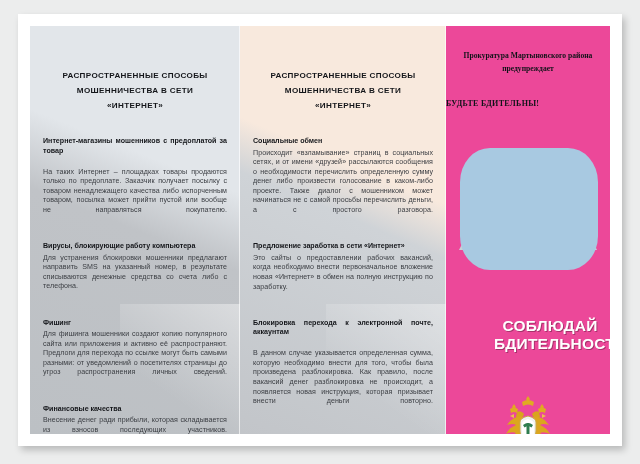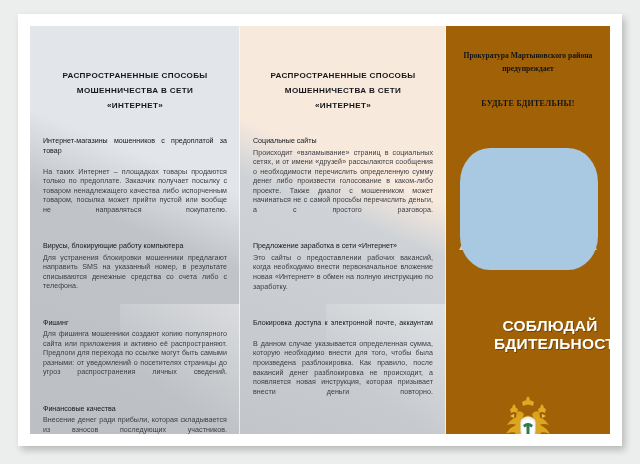--- a/index.html
+++ b/index.html
@@ -18,21 +18,21 @@
   }
   .inner{
     position:absolute;left:12px;top:12px;width:580px;height:408px;
     overflow:hidden;display:flex;
   }
 
   
   .col{position:relative;overflow:hidden;}
   .col-1{width:210px;height:408px;background:#c0c3c7;}
   .col-2{width:206px;height:408px;background:#c2c5c9;}
-  .col-3{width:164px;height:408px;background:#a16207;}
+  .col-3{width:164px;height:408px;background:#ec4899;}
 
   
   .col-1 .wash{
     position:absolute;inset:0;
     background:linear-gradient(202deg,#e2e6ea 0%,#e2e6ea 34%,#c0c3c7 50%,#bcc0c4 100%);
   }
   .col-1 .streak{
     position:absolute;right:-60px;bottom:-40px;width:180px;height:170px;
     background:linear-gradient(215deg,rgba(255,255,255,.55),rgba(255,255,255,0) 62%);
     transform:rotate(0deg);
@@ -54,21 +54,21 @@
   .pad{position:relative;padding:16px 13px;}
   h1.head{
     margin:0;padding:26px 6px 0 6px;
     font-size:8.1px;line-height:15px;font-weight:bold;
     letter-spacing:.35px;text-align:center;color:#14161a;
     text-transform:uppercase;
   }
   .body{margin-top:24px;}
   .sec{margin-bottom:9px;}
   .sec h2{
-    margin:0 0 2px 0;font-size:7.1px;line-height:9.5px;font-weight:normal;
+    margin:0 0 2px 0;font-size:7.1px;line-height:9.5px;font-weight:bold;
     color:#14161a;text-align:justify;
   }
   .sec h2.justify-spread{text-align:justify;}
   .sec h2.justify-spread::after{content:"";display:inline-block;width:100%;}
   .sec p{
     margin:0;font-size:7.1px;line-height:9.6px;color:#3a3d42;
     text-align:justify;letter-spacing:.05px;
   }
   .sec p::after{content:"";display:inline-block;width:100%;}
   .gap{height:8px;}
@@ -76,21 +76,21 @@
   
   .col-3 .p3{position:relative;height:100%;}
   .org{
     position:absolute;top:24px;left:0;right:0;
     text-align:center;color:#101318;
     font-family:"Liberation Serif", serif;
     font-size:7.6px;line-height:12.5px;font-weight:bold;
   }
   .alert{
     position:absolute;top:73px;left:0;right:0;
-    text-align:center;color:#101318;
+    text-align:left;color:#101318;
     font-family:"Liberation Serif", serif;
     font-size:8px;font-weight:bold;letter-spacing:.3px;
   }
   .illus-wrap{
     position:absolute;top:118px;left:8px;width:148px;height:132px;
   }
   .blob{
     position:absolute;left:6px;top:4px;width:138px;height:122px;
     background:#a8c9e1;border-radius:30px/34px;
   }
@@ -152,33 +152,33 @@
         <div class="wash"></div>
         <div class="streak"></div>
         <div class="pad">
           <h1 class="head">
             <span>РАСПРОСТРАНЕННЫЕ СПОСОБЫ</span><br>
             <span>МОШЕННИЧЕСТВА В СЕТИ «ИНТЕРНЕТ»</span>
           </h1>
           <div class="body">
 
             <div class="sec">
-              <h2>Социальные сайты</h2>
+              <h2>Социальные обмен</h2>
               <p>Происходит «взламывание» страниц в социальных сетях, и от имени «друзей» рассылаются сообщения о необходимости перечислить определенную сумму денег либо произвести голосование в каком-либо проекте. Также диалог с мошенником может начинаться не с самой просьбы перечислить деньги, а с простого разговора.</p>
             </div>
             <div class="gap"></div>
 
             <div class="sec">
               <h2>Предложение заработка в сети «Интернет»</h2>
               <p>Это сайты о предоставлении рабочих вакансий, когда необходимо внести первоначальное вложение новая «Интернет» в обмен на полную инструкцию по заработку.</p>
             </div>
             <div class="gap"></div>
 
             <div class="sec">
-              <h2 class="justify-spread">Блокировка доступа к электронной почте, аккаунтам</h2>
+              <h2 class="justify-spread">Блокировка перехода к электронной почте, аккаунтам</h2>
               <p>В данном случае указывается определенная сумма, которую необходимо внести для того, чтобы была произведена разблокировка. Как правило, после вакансий денег разблокировка не происходит, а появляется новая инструкция, которая призывает внести деньги повторно.</p>
             </div>
 
           </div>
         </div>
         <div class="col-sep" style="right:0"></div>
       </div>
 
       <div class="col col-3">
         <div class="p3">

